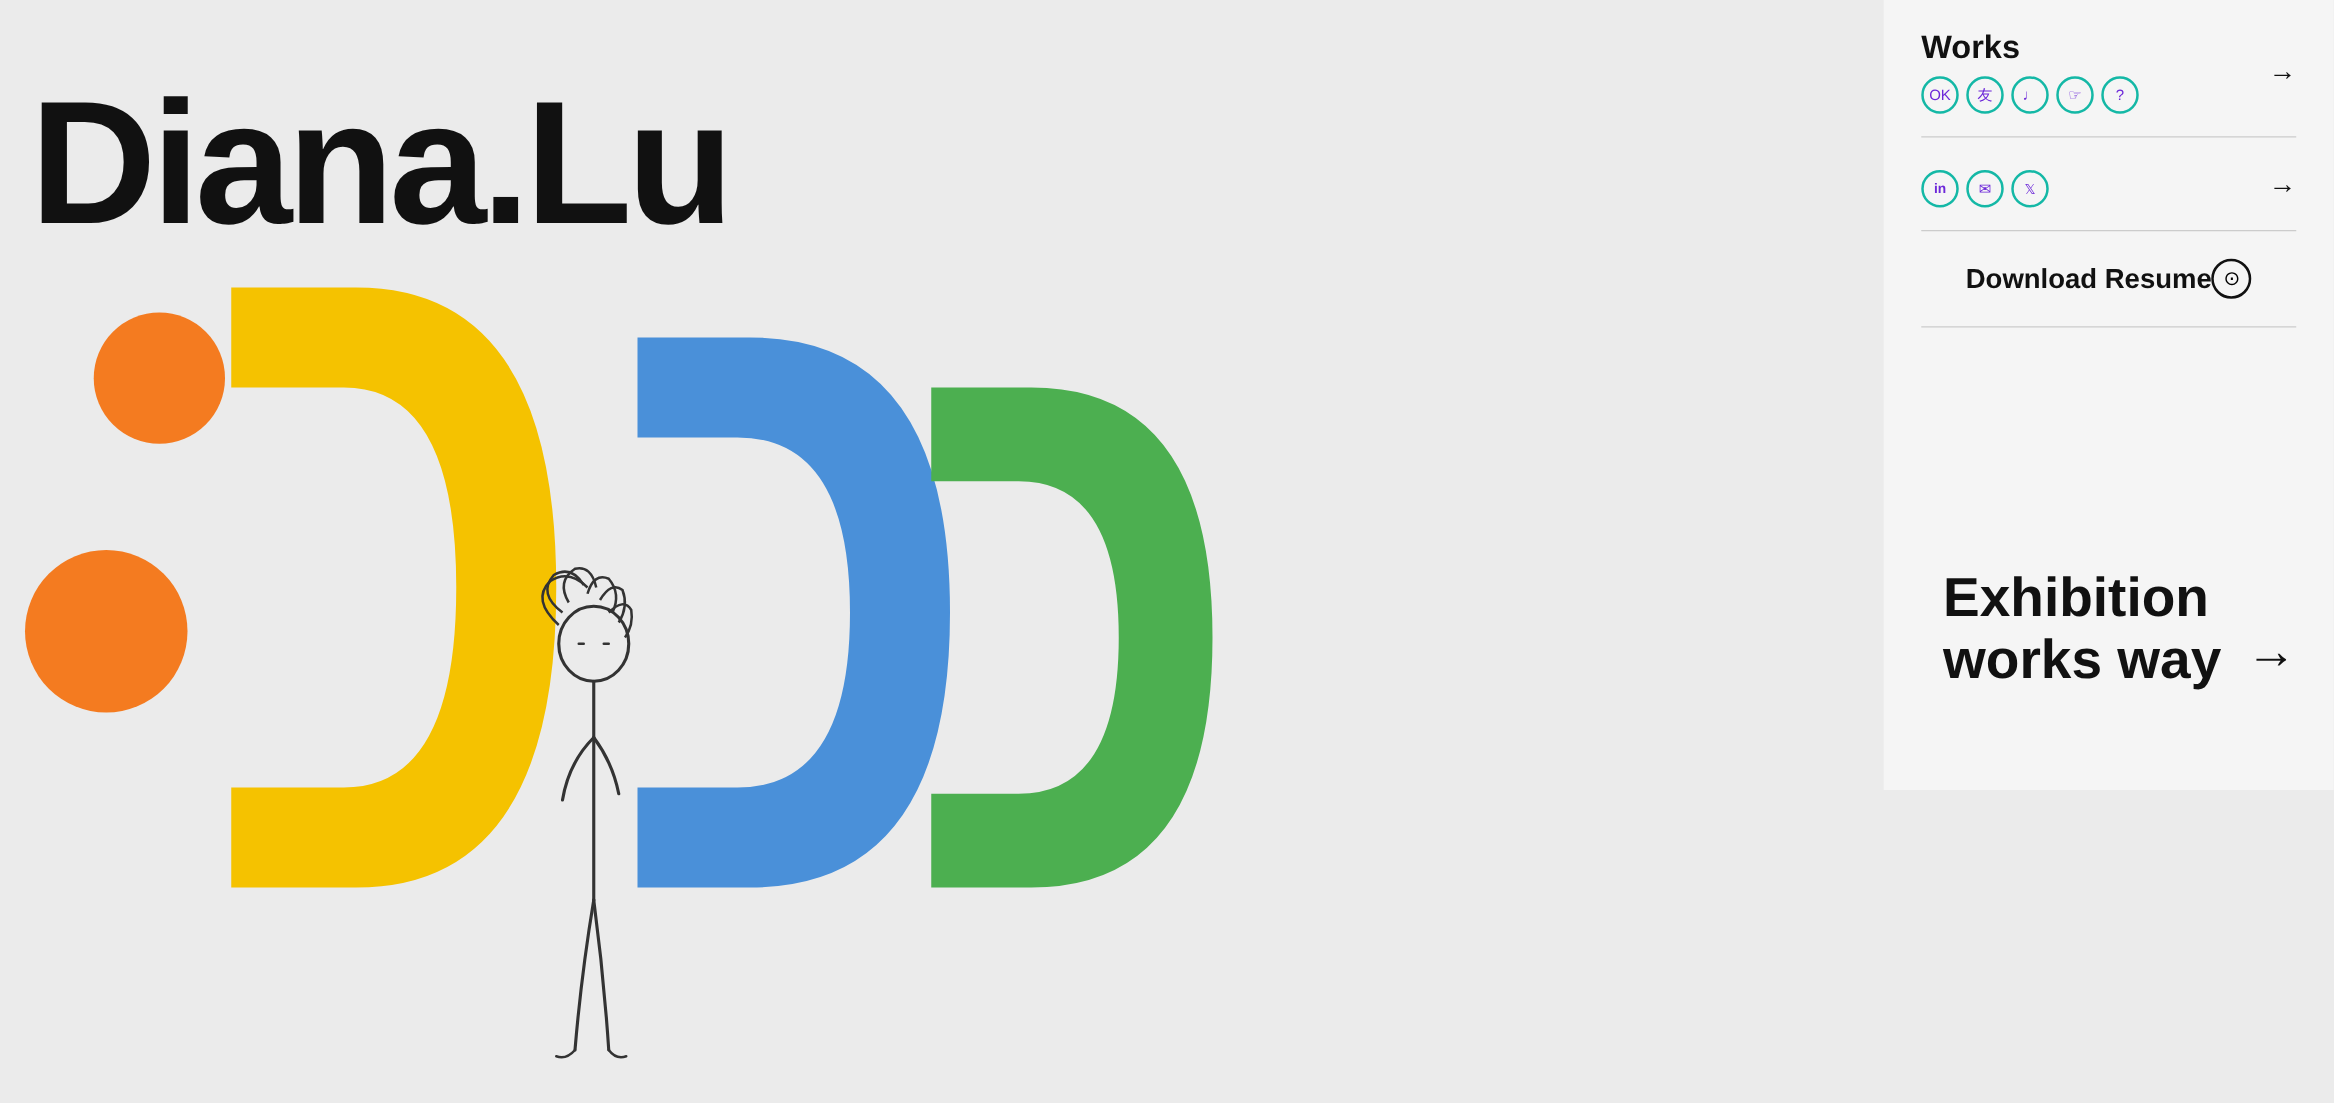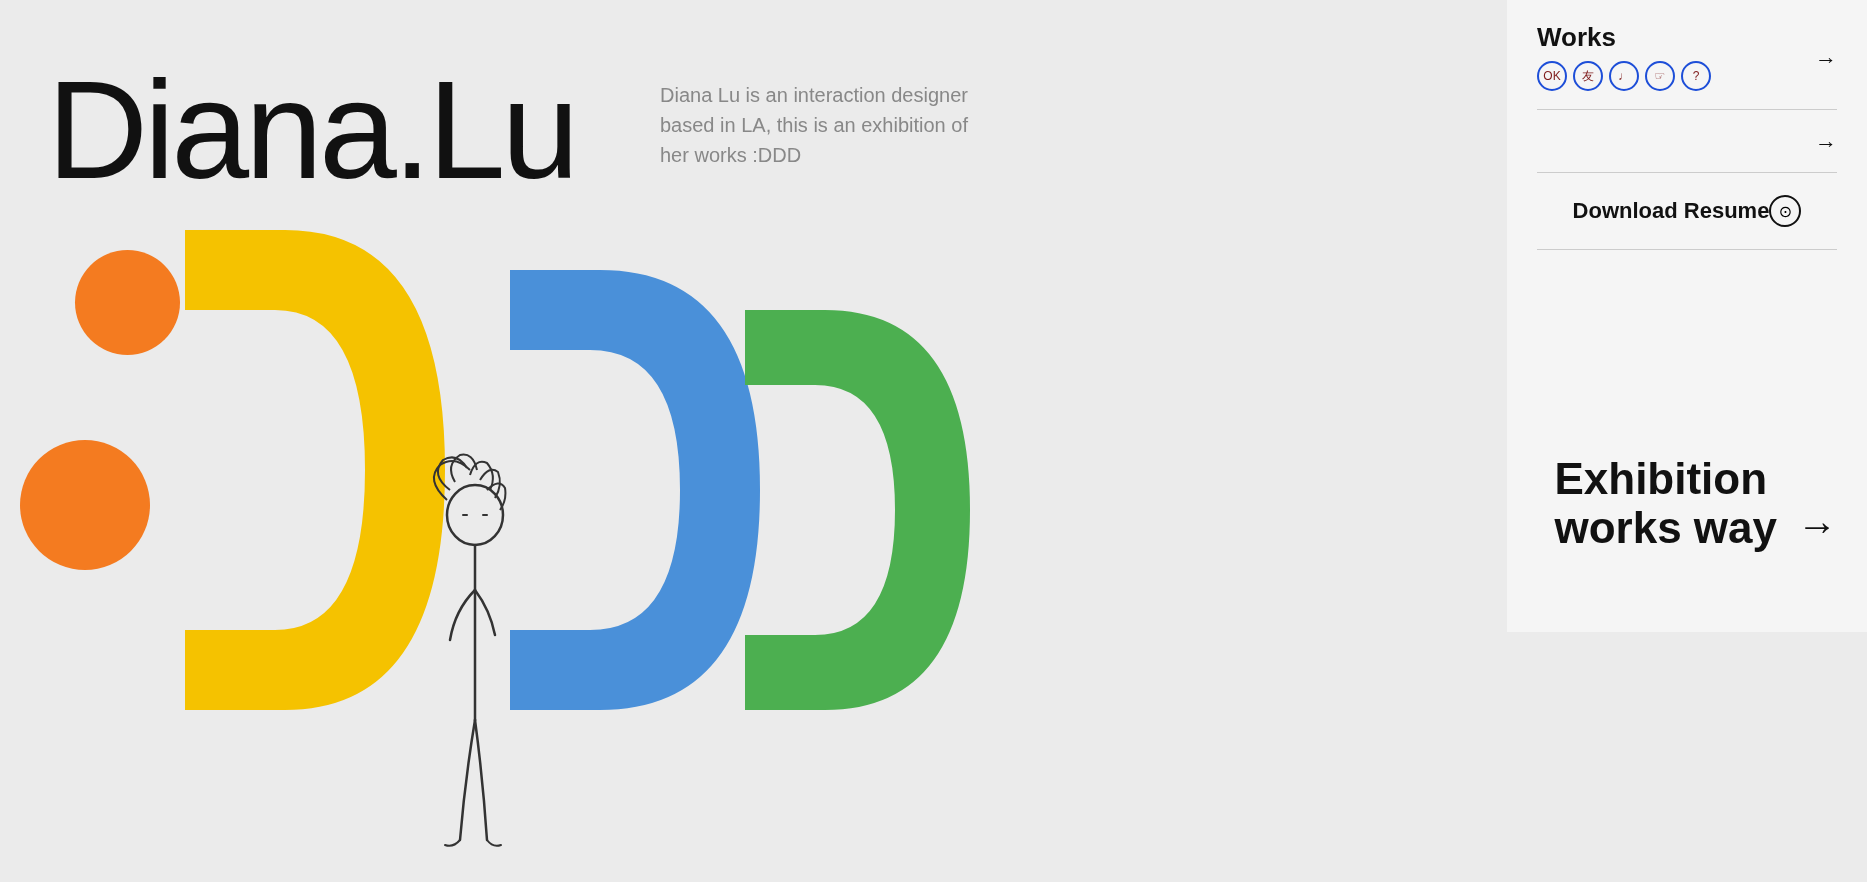--- a/index.html
+++ b/index.html
@@ -23,23 +23,23 @@
       top: 0;
       left: 0;
       width: 1165px;
       height: 882px;
     }
 
     
     .site-title {
       position: absolute;
       top: 60px;
-      left: 47px;
+      left: 24px;
       font-size: 140px;
-      font-weight: 400;
+      font-weight: 700;
       color: #111111;
       letter-spacing: -4px;
       line-height: 1;
     }
 
     
     .description {
       position: absolute;
       top: 80px;
       left: 660px;
@@ -147,27 +147,27 @@
 
     .nav-item-icons {
       display: flex;
       gap: 6px;
       margin-top: 8px;
     }
 
     .nav-icon {
       width: 30px;
       height: 30px;
-      border: 2px solid #1d4ed8;
+      border: 2px solid #14b8a6;
       border-radius: 50%;
       display: flex;
       align-items: center;
       justify-content: center;
       font-size: 12px;
-      color: #7f1d1d;
+      color: #6d28d9;
     }
 
     .nav-arrow {
       font-size: 22px;
       color: #111;
       font-weight: 400;
     }
 
     .nav-divider {
       height: 1px;
@@ -228,21 +228,20 @@
       overflow: visible;
     }
   </style>
 </head>
 <body>
 
 <div class="main-area">
 
   <h1 class="site-title">Diana.Lu</h1>
 
-  <p class="description">Diana Lu is an interaction designer based in LA, this is an exhibition of her works :DDD</p>
 
   <div class="illustration">
 
     <div class="dot-top"></div>
     <div class="dot-bottom"></div>
 
     <svg class="letter-d-yellow" viewBox="0 0 290 500" xmlns="http://www.w3.org/2000/svg">
       <path d="M30,10 L130,10 Q290,10 290,250 Q290,490 130,490 L30,490 Z
                M30,90 L30,410 L120,410 Q210,410 210,250 Q210,90 120,90 Z" fill="#F5C200"></path>
     </svg>
@@ -299,20 +298,25 @@
         <div class="nav-icon">?</div>
       </div>
     </div>
     <span class="nav-arrow">→</span>
   </div>
 
   <div class="nav-divider"></div>
 
   <div class="nav-item">
     <div class="nav-item-content">
+      <div class="nav-item-icons">
+        <div class="nav-icon" style="font-size:11px; font-weight:700;">in</div>
+        <div class="nav-icon">✉</div>
+        <div class="nav-icon" style="font-size:11px;">𝕏</div>
+      </div>
     </div>
     <span class="nav-arrow">→</span>
   </div>
 
   <div class="nav-divider"></div>
 
   <div class="download-item">
     <span class="download-label">Download Resume</span>
     <div class="download-icon">⊙</div>
   </div>

